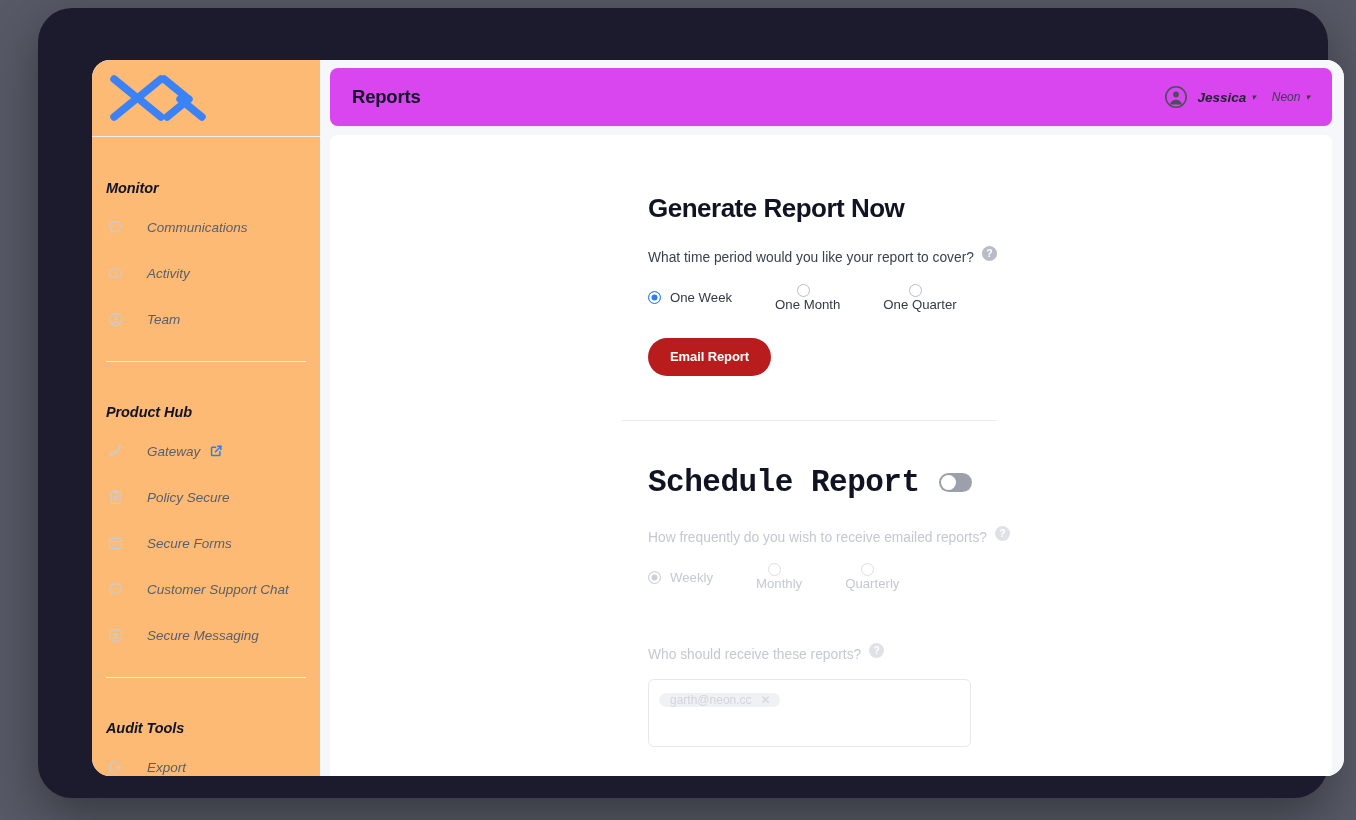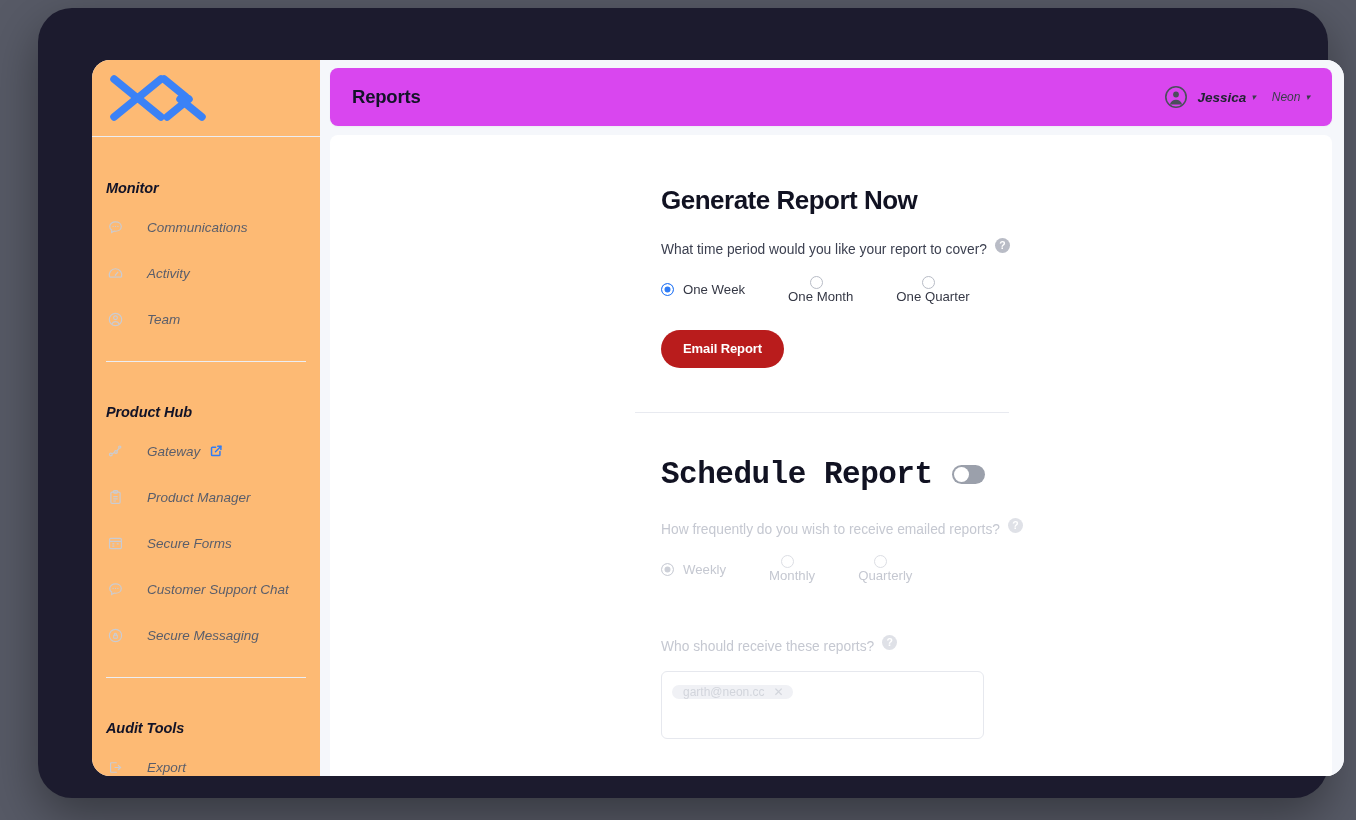--- a/index.html
+++ b/index.html
@@ -176,24 +176,24 @@
     margin-top: 9px;
     flex: 1;
     background: #ffffff;
     border-radius: 8px 8px 0 0;
     overflow: hidden;
     position: relative;
   }
 
   .form-wrap {
     width: 374px;
-    margin: 4px auto;
+    margin: 12px auto;
     padding-top: 46px;
     position: relative;
-    left: 17px;
+    left: 4px;
   }
 
   .h-generate {
     font-size: 26px;
     font-weight: bold;
     color: #111222;
     letter-spacing: -0.5px;
   }
 
   .question {
@@ -435,21 +435,21 @@
         </div>
 
         <div class="nav-item">
           <span class="nav-icon">
             <svg width="17" height="17" viewBox="0 0 20 20" fill="none" stroke="currentColor" stroke-width="1.4">
               <rect x="4.6" y="3.6" width="10.8" height="13.4" rx="1.4"></rect>
               <rect x="7.6" y="2" width="4.8" height="2.8" rx="1"></rect>
               <path d="M7.4 9h5.2M7.4 11.6h5.2M7.4 14.1h3"></path>
             </svg>
           </span>
-          <span class="nav-label">Product Manager</span>
+          <span class="nav-label">Policy Secure</span>
         </div>
 
         <div class="nav-item">
           <span class="nav-icon">
             <svg width="17" height="17" viewBox="0 0 20 20" fill="none" stroke="currentColor" stroke-width="1.4">
               <rect x="3" y="4" width="14" height="12" rx="1.5"></rect>
               <path d="M3 7.4h14"></path>
               <path d="M6.2 10.4h2.4M6.2 13h2.4M11.4 10.4h2.4"></path>
             </svg>
           </span>

